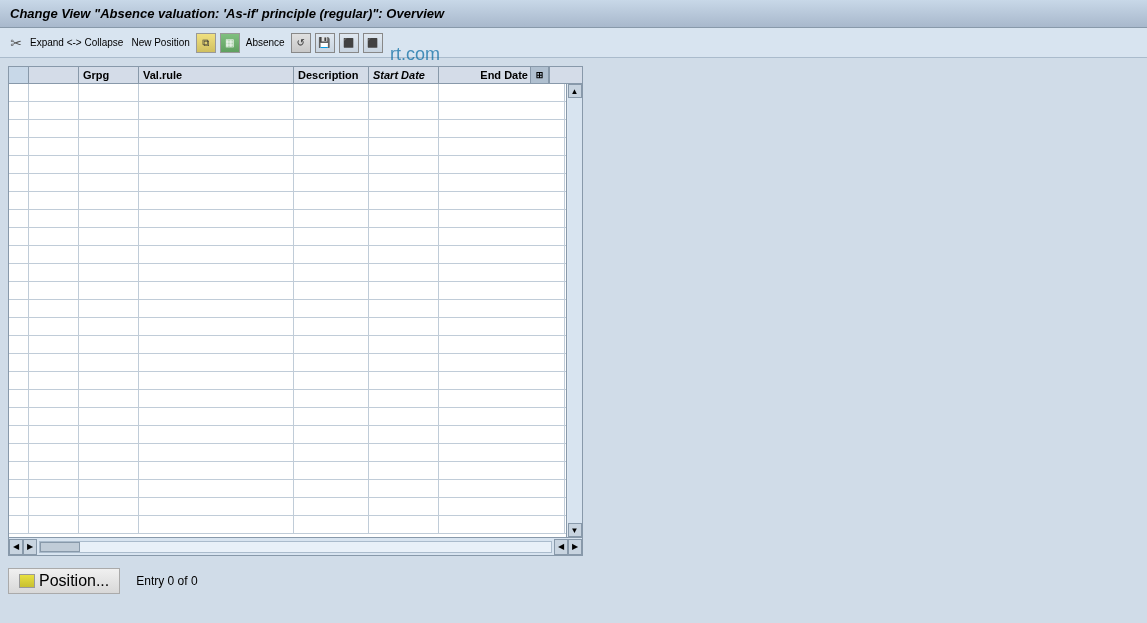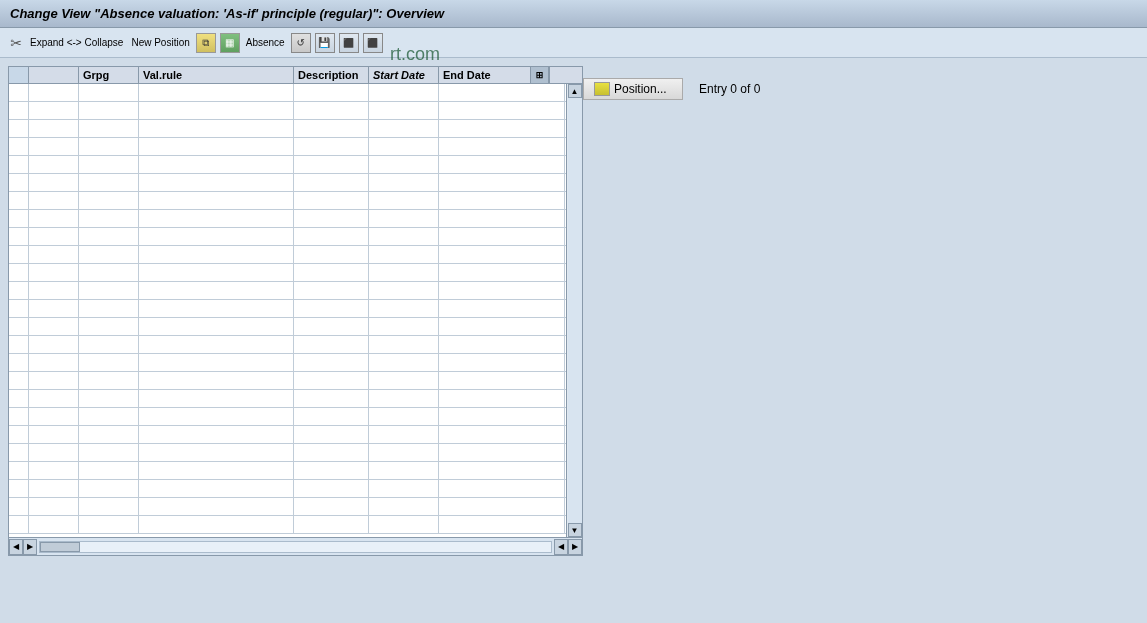--- a/index.html
+++ b/index.html
@@ -64,20 +64,21 @@
       cursor: pointer;
       font-size: 10px;
       color: #333;
     }
 
     
     .main-area {
       padding: 8px;
       height: calc(100% - 60px);
       display: flex;
+      flex-direction: column;
       align-items: flex-start;
     }
 
     
     .table-container {
       border: 1px solid #8899aa;
       background: #fff;
       width: 575px;
       height: 490px;
       overflow: hidden;
@@ -101,21 +102,21 @@
       color: #000;
       white-space: nowrap;
       overflow: hidden;
     }
     .col-checkbox { width: 20px; flex-shrink: 0; }
     .col-grpg { width: 50px; flex-shrink: 0; }
     .col-valrule { width: 60px; flex-shrink: 0; }
     .col-desc { width: 155px; flex-shrink: 0; }
     .col-startdate { width: 75px; flex-shrink: 0; }
     .col-enddate { width: 70px; flex-shrink: 0; font-style: italic; }
-    .col-timewtype { width: 110px; flex-shrink: 0; }
+    .col-timewtype { width: 110px; flex-shrink: 0; text-align: right; }
 
     .table-body {
       flex: 1;
       overflow: hidden;
       position: relative;
     }
 
     .table-rows-area {
       flex: 1;
       overflow: hidden;
@@ -200,21 +201,21 @@
       padding-left: 0;
     }
     .position-btn {
       display: flex;
       align-items: center;
       gap: 4px;
       padding: 3px 10px;
       background: linear-gradient(to bottom, #f0f0f0, #d8d8d8);
       border: 1px solid #aaa;
       cursor: pointer;
-      font-size: 12px;
+      font-size: 16px;
       min-width: 100px;
     }
     .position-btn .icon {
       width: 16px;
       height: 14px;
       background: linear-gradient(to bottom, #e8e040, #c8c030);
       border: 1px solid #999;
       display: inline-block;
     }
     .entry-label {
@@ -246,21 +247,21 @@
 
   <div class="toolbar-item">
     <span>Absence</span>
   </div>
 
   <span class="sap-btn" title="Undo" style="background:linear-gradient(to bottom,#e0e0e0,#c8c8c8);">↺</span>
   <span class="sap-btn" title="Save" style="background:linear-gradient(to bottom,#e0e8f0,#c8d4e0);">💾</span>
   <span class="sap-btn" title="Export" style="background:linear-gradient(to bottom,#e0e8f0,#c8d4e0); font-size:9px;">⬛</span>
   <span class="sap-btn" title="Print" style="background:linear-gradient(to bottom,#e0e8f0,#c8d4e0); font-size:9px;">⬛</span>
 
-  <span style="position:absolute; left:390px; top:44px; font-size:18px; color:#14532d; opacity:0.7; pointer-events:none; z-index:100;">rt.com</span>
+  <span style="position:absolute; left:390px; top:44px; font-size:18px; color:#0369a1; opacity:0.7; pointer-events:none; z-index:100;">rt.com</span>
 </div>
 
 <div class="main-area">
   <div class="table-container">
 
     <div class="table-header" style="position:relative;">
       <div class="table-header-cell col-checkbox" style="background:#c8d8e8;"></div>
       <div class="table-header-cell col-grpg">
         <span></span>
       </div>

